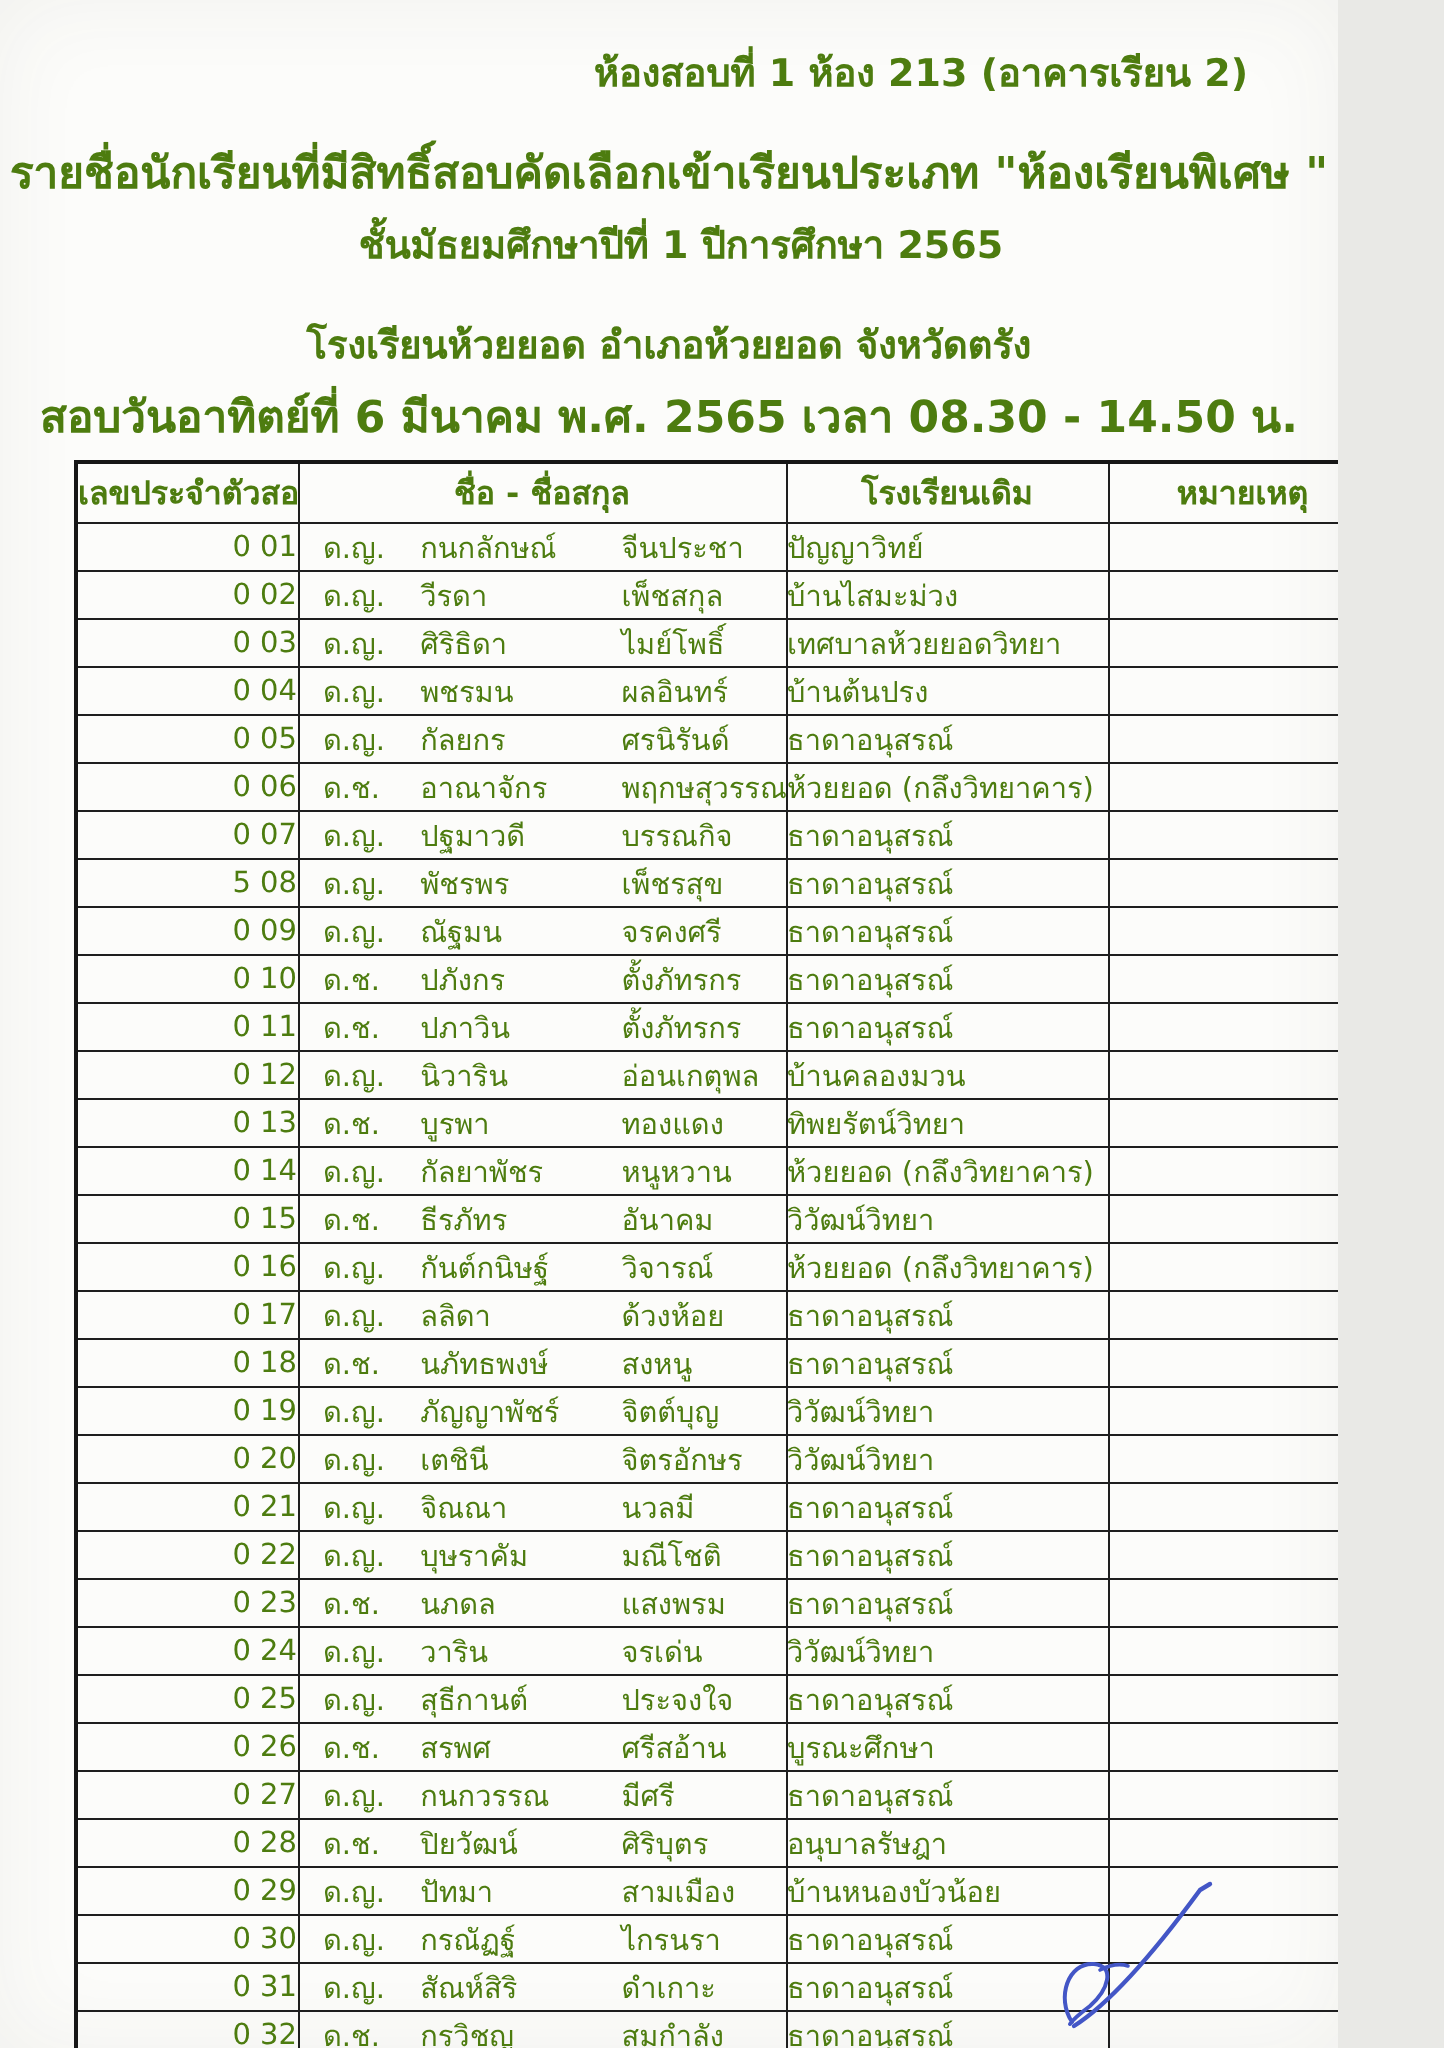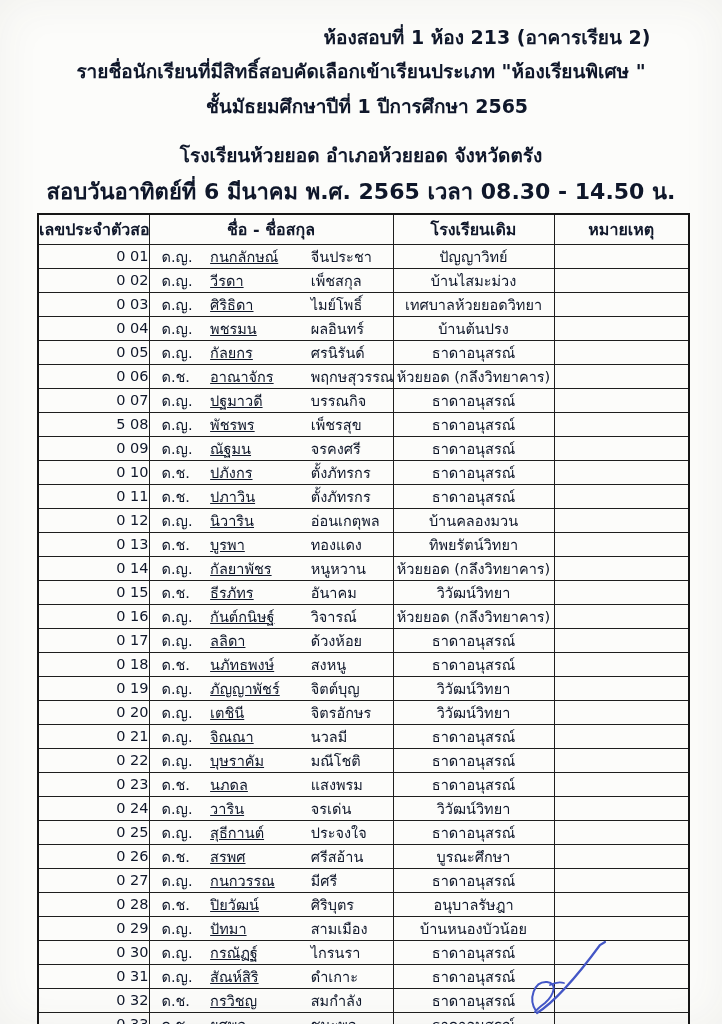--- a/index.html
+++ b/index.html
@@ -2,38 +2,38 @@
 <html><head>
 <meta charset="utf-8">
 <style>
   html,body{margin:0;padding:0;}
   body{
     background:#e9e9e6;
     font-family:"DejaVu Sans","Liberation Sans",sans-serif;
   }
   .page{
     position:relative;
-    width:722px;
+    width:669px;
     height:1024px;
     background:#fcfcfa;
-    color:#0f172a;
+    color:#4d7c0f;
     overflow:hidden;
     box-shadow:inset 0 0 45px rgba(60,60,55,0.06);
   }
   .h{
     text-align:center;
     font-weight:700;
     line-height:1.25;
   }
   .h-room{
     padding-top:26px;
     font-size:19px;
     transform:translateX(126px);
   }
-  .h-title{ margin-top:10px; font-size:19px; }
+  .h-title{ margin-top:24px; font-size:22px; }
   .h-grade{ margin-top:11px; font-size:19px;padding-left:12px; }
   .h-school{ margin-top:26px; font-size:19px; }
   .h-date{ margin-top:10px; font-size:22px; }
 
   table.roster{
     margin:7px 0 0 37px;
     border-collapse:collapse;
     table-layout:fixed;
     width:651px;
     background:transparent;
@@ -51,23 +51,23 @@
     font-weight:700;
     text-align:center;
     vertical-align:middle;
   }
   table.roster td{
     height:21.3px;
     font-size:14.5px;
     vertical-align:middle;
   }
   .c-id{ text-align:right; }
-  .c-school{ text-align:center; }
+  .c-school{ text-align:left; }
   .c-name .prefix{ display:inline-block; width:44px; margin-left:12px; }
-  .c-name .fname{ display:inline-block; width:96px;text-decoration:underline; }
+  .c-name .fname{ display:inline-block; width:96px; }
   .c-name .lname{ display:inline-block; }
   .sig{
     position:absolute;
     left:520px;
     top:933px;
     width:92px;
     height:88px;
     pointer-events:none;
   }
 </style>

